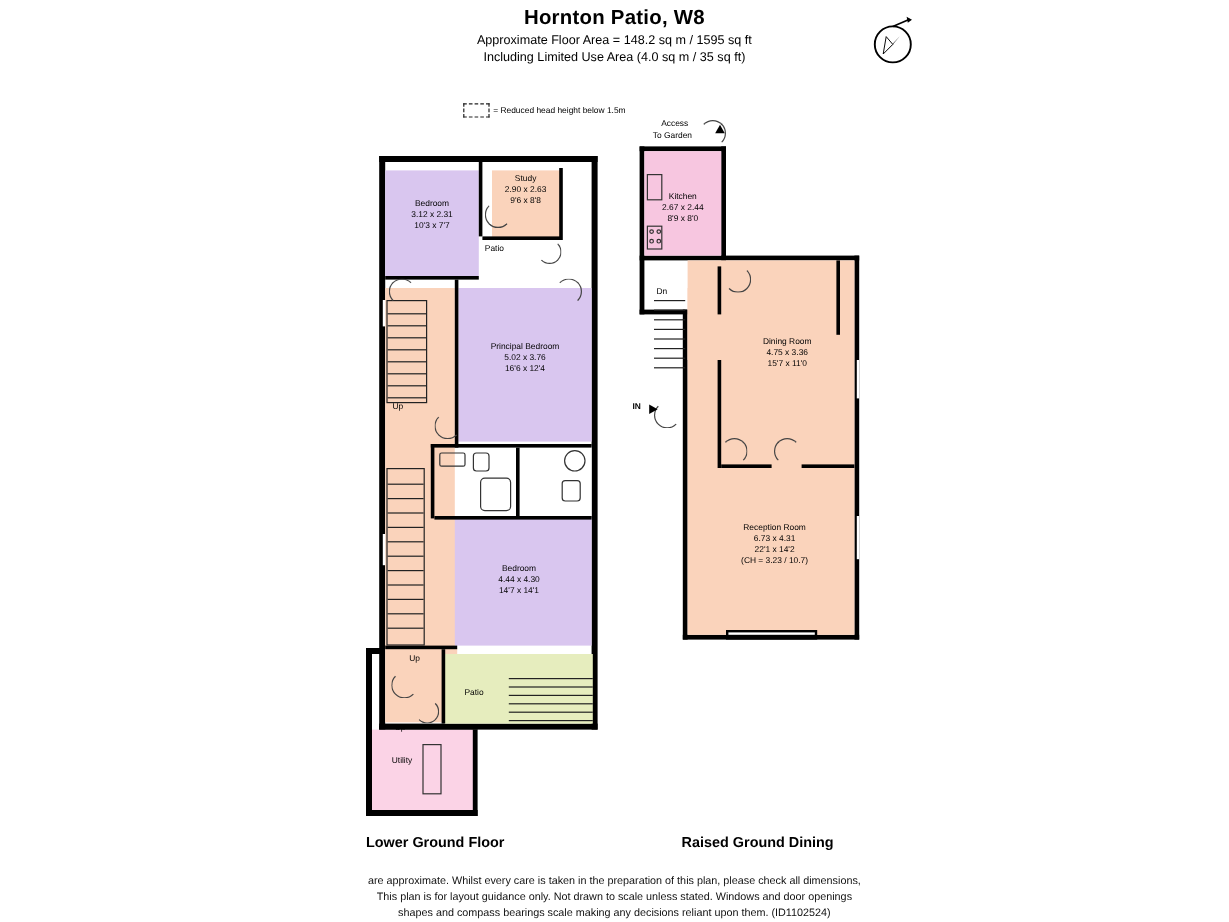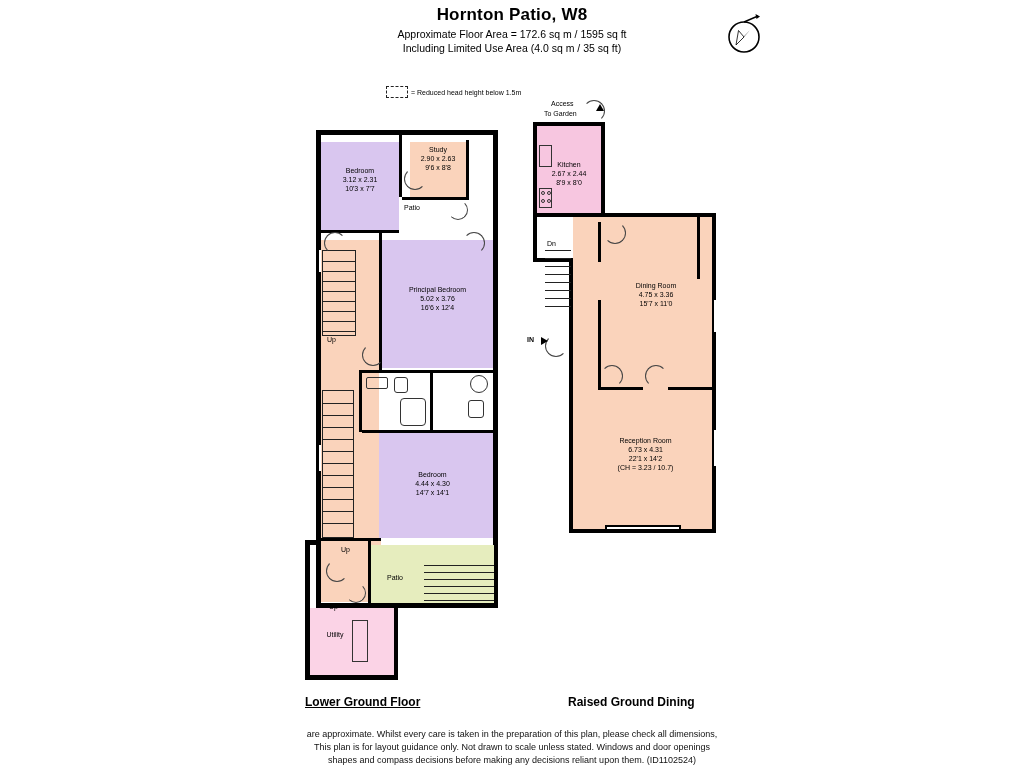--- a/index.html
+++ b/index.html
@@ -67,21 +67,21 @@
     border: 1px dashed #222;
     margin-right: 3px;
   }
 
   
   .floor-label {
     position: absolute;
     font-size: 12px;
     font-weight: bold;
   }
-  .floor-label.lower { left: 305px; top: 695px; text-decoration: underline; }
+  .floor-label.lower { left: 305px; top: 695px; }
   .floor-label.raised { left: 568px; top: 695px; }
 
   
   .disclaimer {
     position: absolute;
     left: 0; top: 728px;
     width: 1024px;
     text-align: center;
     font-size: 9px;
     line-height: 13px;
@@ -147,21 +147,21 @@
     white-space: nowrap;
   }
   .smalltext.b { font-weight: bold; }
 </style>
 </head>
 <body>
 
 <div class="stage">
 
   <div class="title">Hornton Patio, W8</div>
-  <div class="subtitle1">Approximate Floor Area = 172.6 sq m / 1595 sq ft</div>
+  <div class="subtitle1">Approximate Floor Area = 148.2 sq m / 1595 sq ft</div>
   <div class="subtitle2">Including Limited Use Area (4.0 sq m / 35 sq ft)</div>
 
   <div class="compass">
     <svg width="48" height="48" viewBox="0 0 48 48">
       <circle cx="24" cy="27" r="15" fill="#ffffff" stroke="#000000" stroke-width="1.6"></circle>
       <path d="M24 12 L38 6" stroke="#000000" stroke-width="1.4" fill="none"></path>
       <path d="M35.5 4 L40 6.5 L36.5 9 Z" fill="#000000"></path>
       <path d="M16 35 L24 27 L32 19 L24 27 Z" fill="none"></path>
       <path d="M16 35 L24 27 L30 20 Z" fill="#000000"></path>
       <path d="M16 35 L24 27 L18.5 20.5 Z" fill="#ffffff" stroke="#000000" stroke-width="0.8"></path>
@@ -381,16 +381,16 @@
     <div class="smalltext b" style="left:527px; top:336px;">IN</div>
     <div style="position:absolute; left:541px; top:337px; width:0; height:0; border-top:4px solid transparent; border-bottom:4px solid transparent; border-left:7px solid #000;"></div>
     <div style="position:absolute; left:596px; top:104px; width:0; height:0; border-left:4px solid transparent; border-right:4px solid transparent; border-bottom:7px solid #000;"></div>
 
     <div class="floor-label raised">Raised Ground Dining</div>
   </div>
 
   <div class="disclaimer">
     <div>are approximate. Whilst every care is taken in the preparation of this plan, please check all dimensions,</div>
     <div>This plan is for layout guidance only. Not drawn to scale unless stated. Windows and door openings</div>
-    <div>shapes and compass decisions before making any decisions reliant upon them. (ID1102524)</div>
+    <div>shapes and compass bearings scale making any decisions reliant upon them. (ID1102524)</div>
   </div>
 
 </div>
 
 </body></html>

